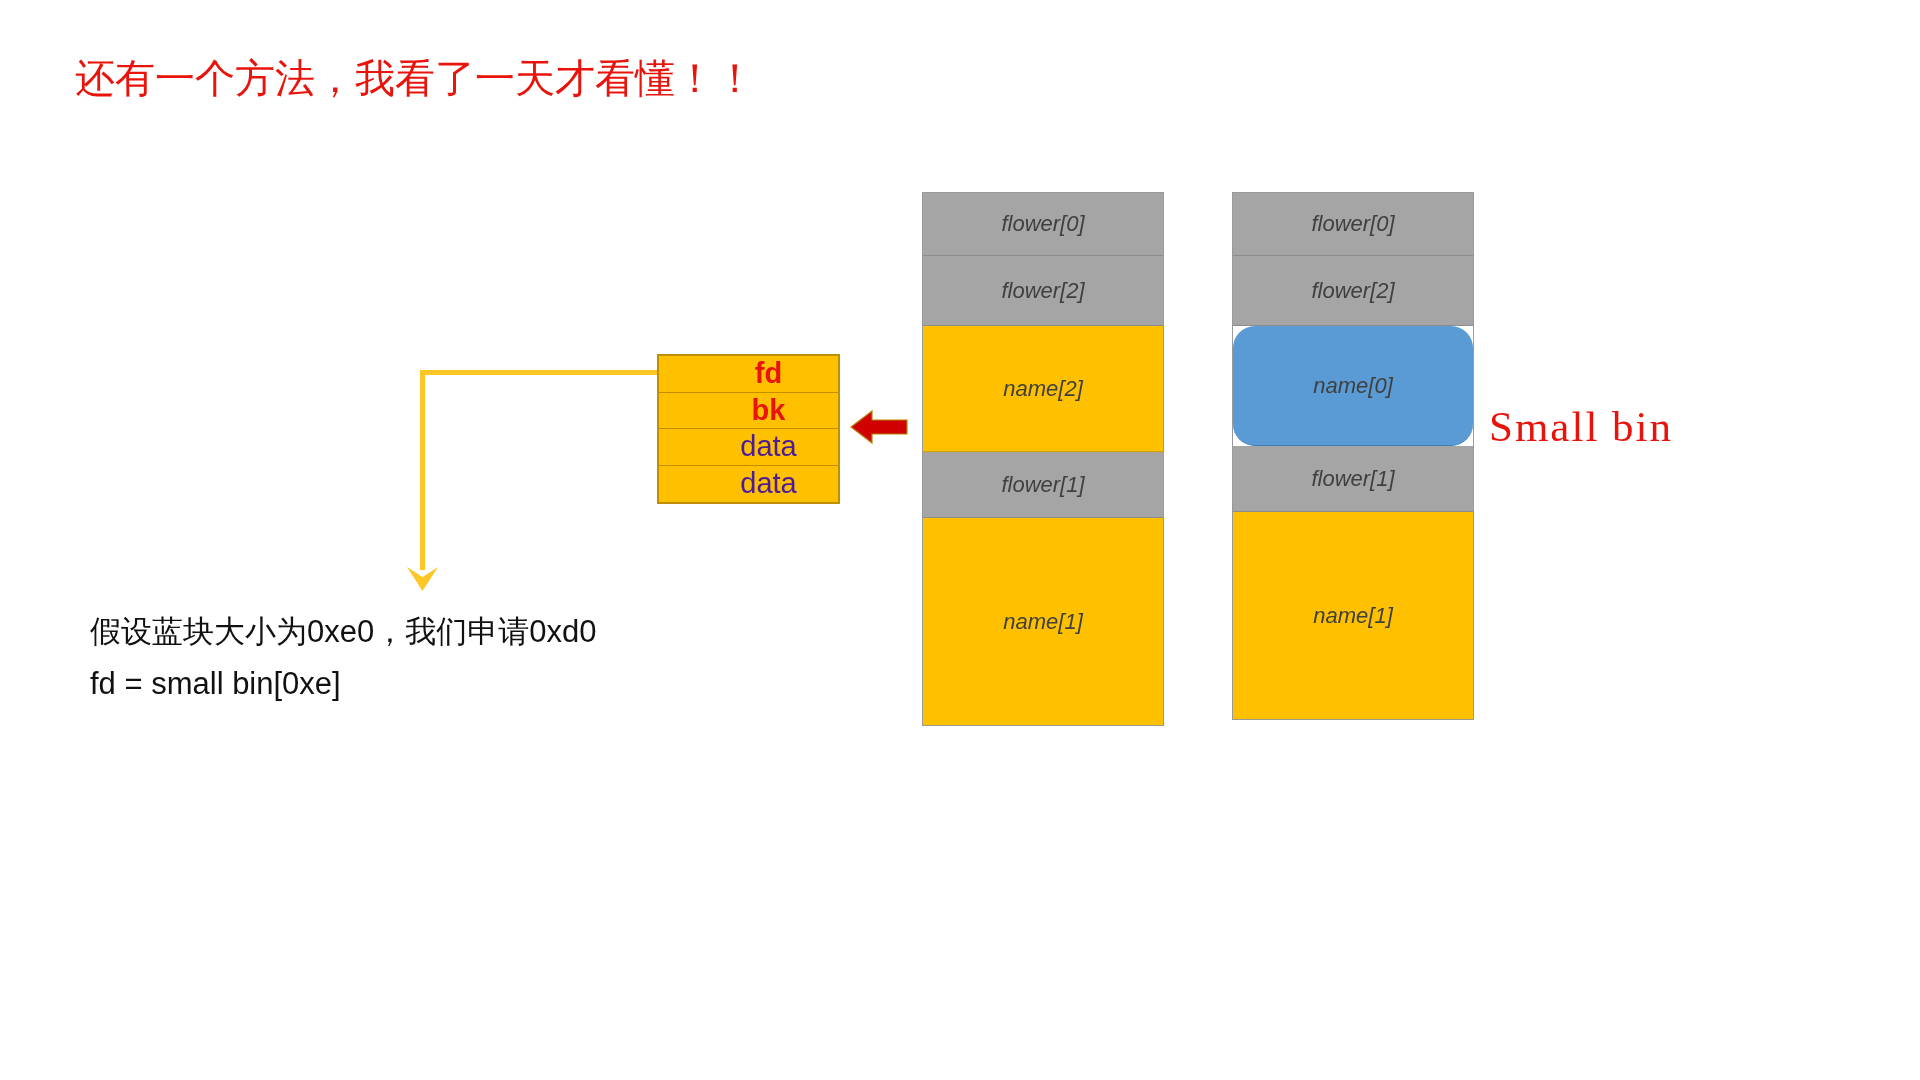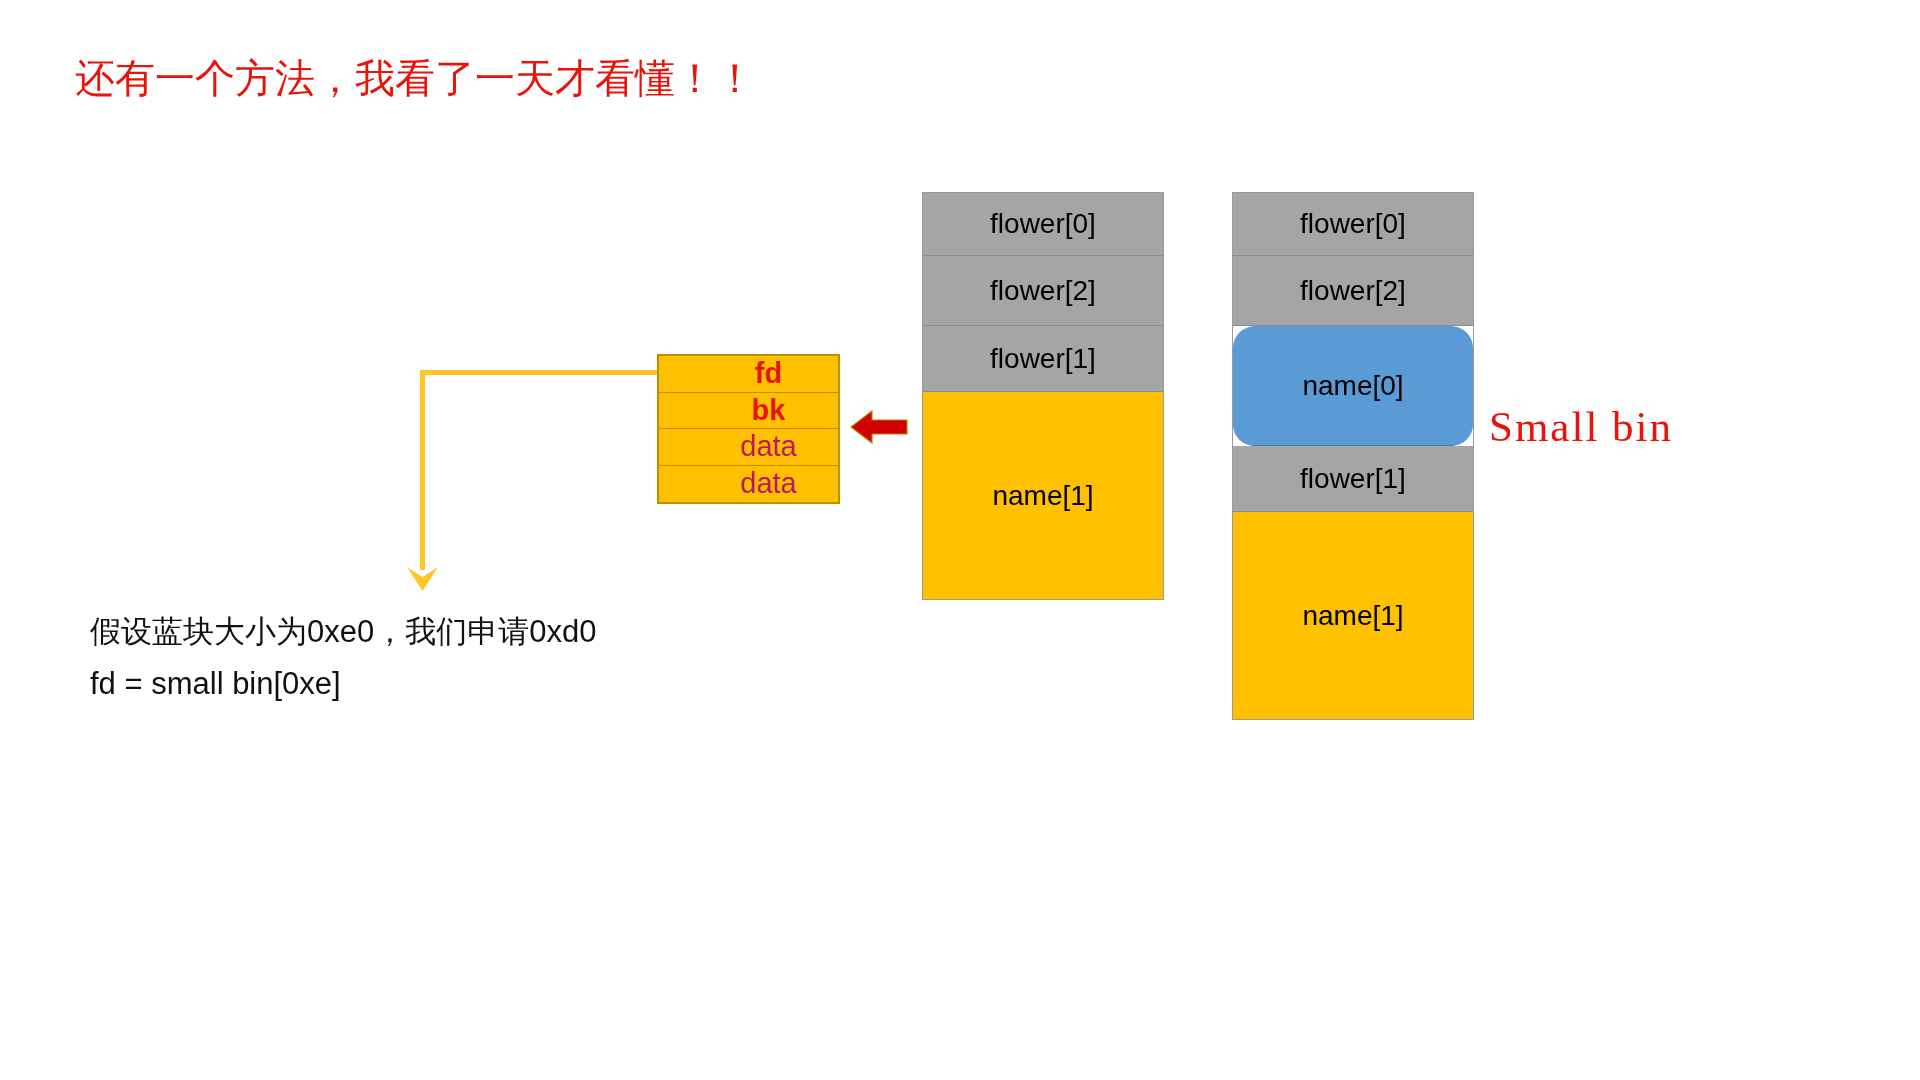--- a/index.html
+++ b/index.html
@@ -61,21 +61,21 @@
     font-size: 29px;
     line-height: 1;
     padding-left: 40px;
   }
   #chunk-box .chunk-row:last-child { border-bottom: none; }
   #chunk-box .chunk-row.ptr {
     color: #e8140c;
     font-weight: bold;
   }
   #chunk-box .chunk-row.dat {
-    color: #be185d;
+    color: #4c1d95;
   }
 
   
   #connector-h {
     position: absolute;
     left: 420px;
     top: 370px;
     width: 240px;
     height: 5px;
     background: #ffc726;
@@ -113,24 +113,25 @@
     box-sizing: border-box;
   }
   #mem-col-left  { left: 922px;  top: 192px; }
   #mem-col-right { left: 1232px; top: 192px; }
 
   .mem-block {
     box-sizing: border-box;
     display: flex;
     align-items: center;
     justify-content: center;
-    color: #000000;
-    font-size: 28px;
+    color: #404040;
+    font-size: 22px;
     line-height: 1;
     border-bottom: 1px solid #8c8c8c;
+    font-style: italic;
   }
   .mem-block:last-child { border-bottom: none; }
   .mem-block.grey   { background: #a5a5a5; }
   .mem-block.yellow { background: #ffc000; border-bottom-color: #d9a400; }
   .mem-block.blue   { background: #5b9bd5; border-bottom-color: #3f7fb8; }
 
   
   #small-bin-label {
     position: absolute;
     left: 1489px;
@@ -160,20 +161,21 @@
   <div class="chunk-row dat">data</div>
 </div>
 
 <svg id="red-arrow" viewBox="0 0 58 44">
   <path d="M1 22 L22 6 L22 15 L57 15 L57 29 L22 29 L22 38 Z" fill="#d00000" stroke="#b38600" stroke-width="1.2"></path>
 </svg>
 
 <div class="mem-col" id="mem-col-left">
     <div class="mem-block grey" style="height: 63px;">flower[0]</div>
     <div class="mem-block grey" style="height: 70px;">flower[2]</div>
+    <div class="mem-block yellow" style="height: 126px;">name[2]</div>
     <div class="mem-block grey" style="height: 66px;">flower[1]</div>
     <div class="mem-block yellow" style="height: 207px;">name[1]</div>
   </div>
 
 <div class="mem-col" id="mem-col-right">
     <div class="mem-block grey" style="height: 63px;">flower[0]</div>
     <div class="mem-block grey" style="height: 70px;">flower[2]</div>
     <div class="mem-block blue" style="height: 120px; border-radius: 22px;">name[0]</div>
     <div class="mem-block grey" style="height: 66px;">flower[1]</div>
     <div class="mem-block yellow" style="height: 207px;">name[1]</div>

